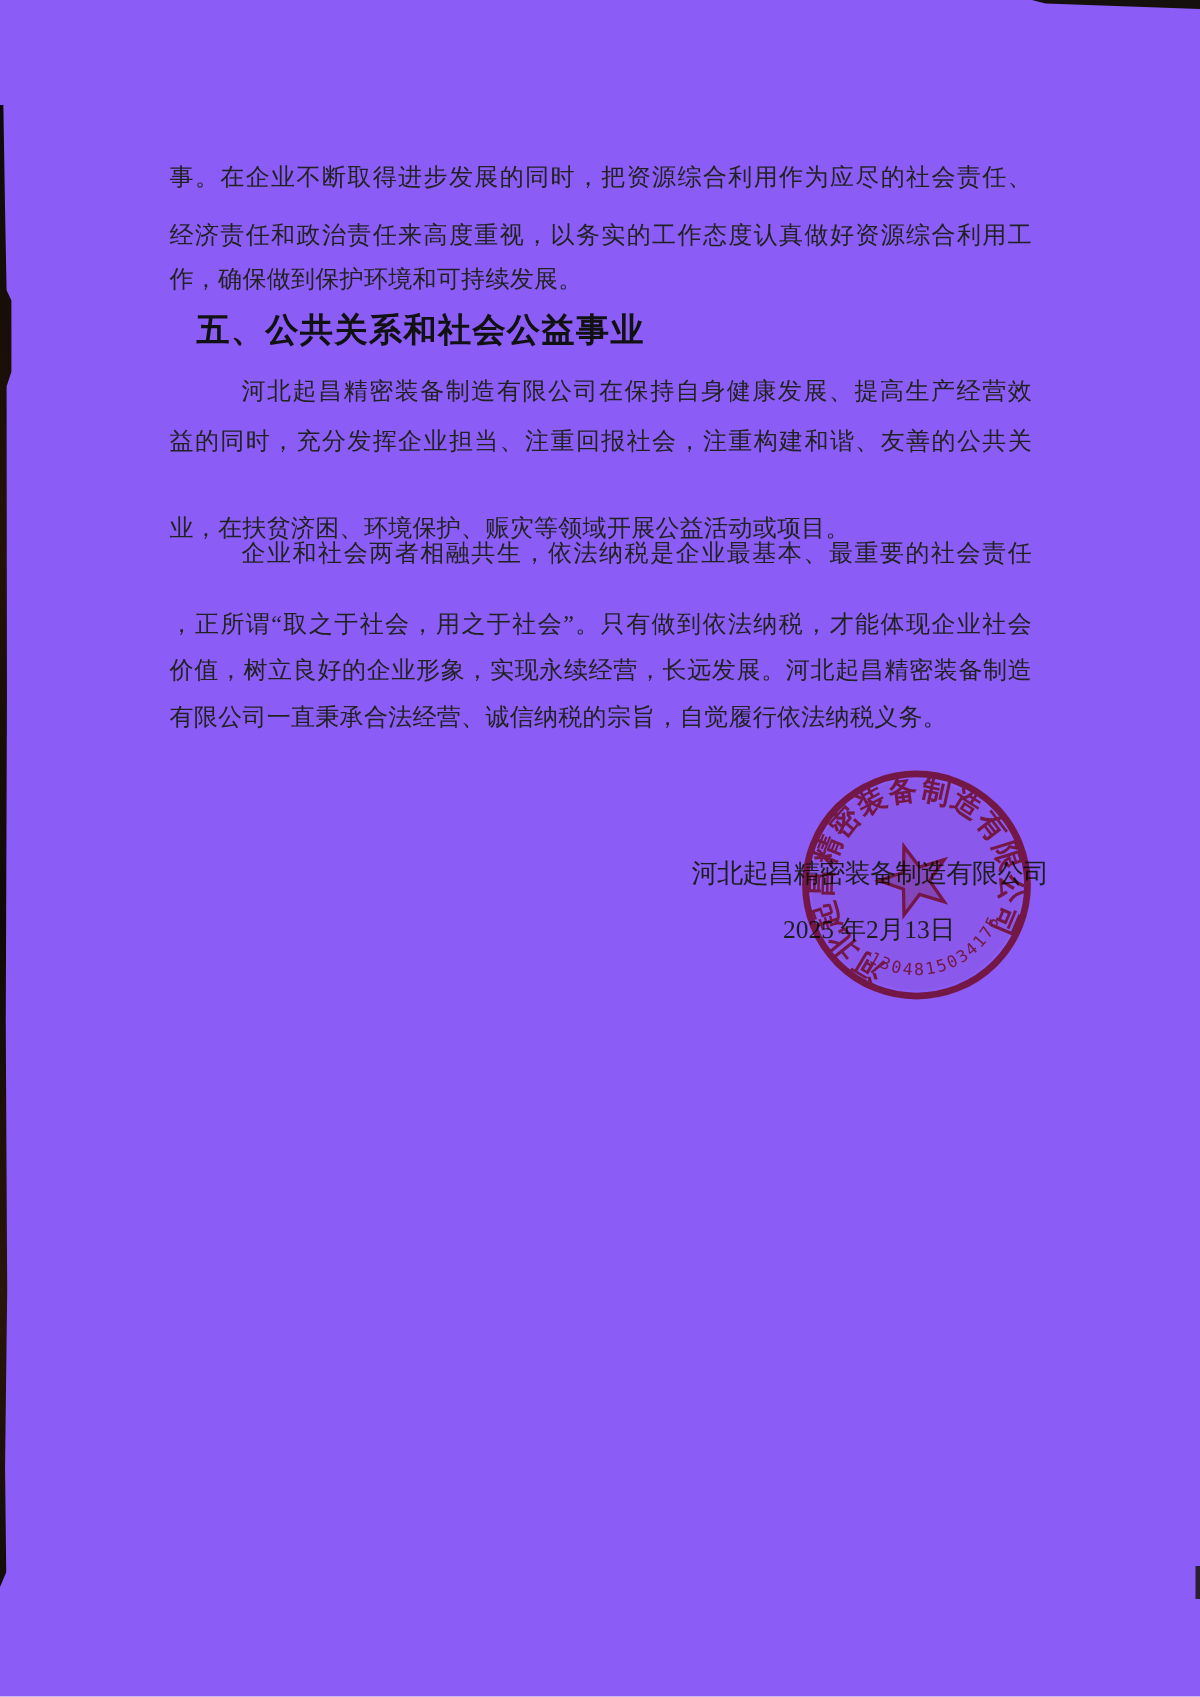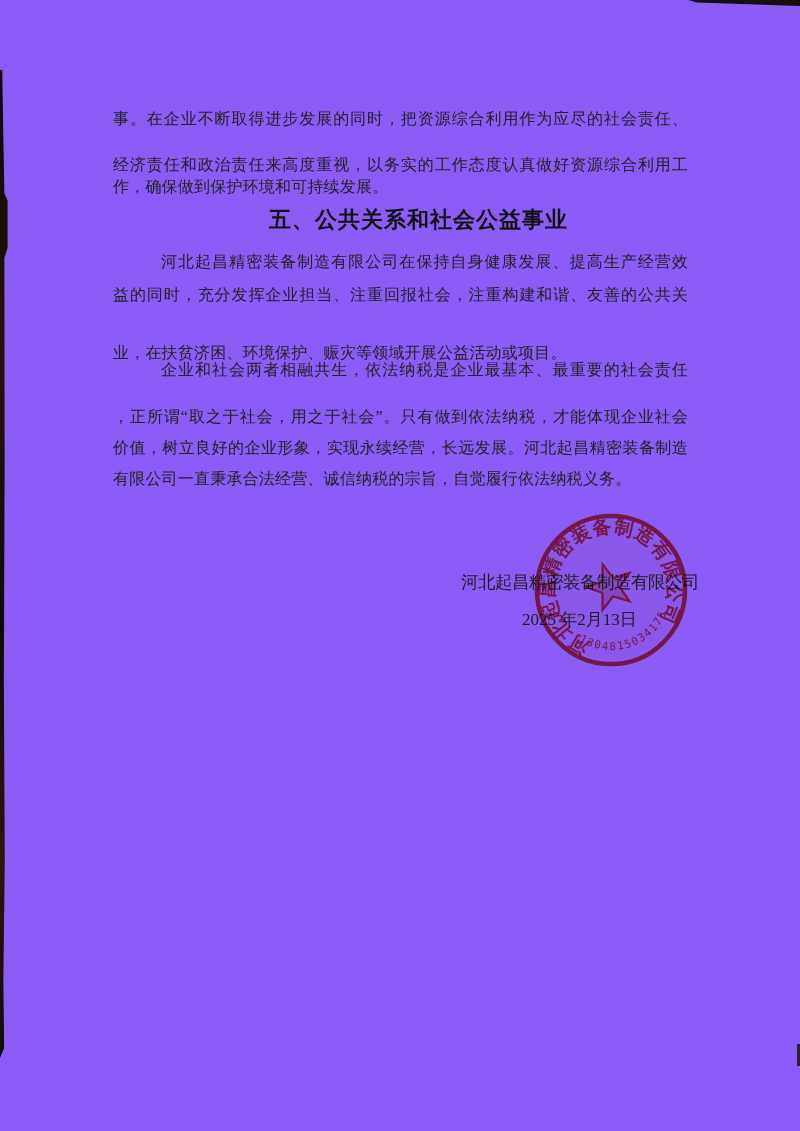--- a/index.html
+++ b/index.html
@@ -35,21 +35,20 @@
     white-space:nowrap;
   }
   .jl{ 
     white-space:normal;
     text-align:justify;text-align-last:justify;
     text-justify:inter-character;
   }
   .indent{text-indent:48px;}
   .heading{
     position:absolute;left:131px;width:575px;
-    text-align:center;
     font-size:22px;font-weight:700;color:#111;
     letter-spacing:1px;
   }
   .signature{
     position:absolute;left:461px;top:570px;
     font-size:17.5px;letter-spacing:-0.5px;color:#1d1d1f;
     white-space:nowrap;
   }
   .date{
     position:absolute;left:522px;top:608px;
@@ -75,21 +74,21 @@
 </head>
 <body>
 
 <div class="page">
 
   <div class="left-sliver"></div>
   <div class="topright-line"></div>
   <div class="rightedge-mark"></div>
 
   <div class="line jl" style="top:107px">事。在企业不断取得进步发展的同时，把资源综合利用作为应尽的社会责任、</div>
-  <div class="line jl" style="top:153px">经济责任和政治责任来高度重视，以务实的工作态度认真做好资源综合利用工</div>
+  <div class="line jl" style="top:146px">经济责任和政治责任来高度重视，以务实的工作态度认真做好资源综合利用工</div>
   <div class="line" style="top:175px">作，确保做到保护环境和可持续发展。</div>
 
   <div class="heading" style="top:205px">五、公共关系和社会公益事业</div>
 
   <div class="line jl indent" style="top:250px">河北起昌精密装备制造有限公司在保持自身健康发展、提高生产经营效</div>
   <div class="line jl" style="top:283px">益的同时，充分发挥企业担当、注重回报社会，注重构建和谐、友善的公共关</div>
   <div class="line" style="top:341px">业，在扶贫济困、环境保护、赈灾等领域开展公益活动或项目。</div>
 
   <div class="line jl indent" style="top:358px">企业和社会两者相融共生，依法纳税是企业最基本、最重要的社会责任</div>
   <div class="line jl" style="top:405px">，正所谓“取之于社会，用之于社会”。只有做到依法纳税，才能体现企业社会</div>

